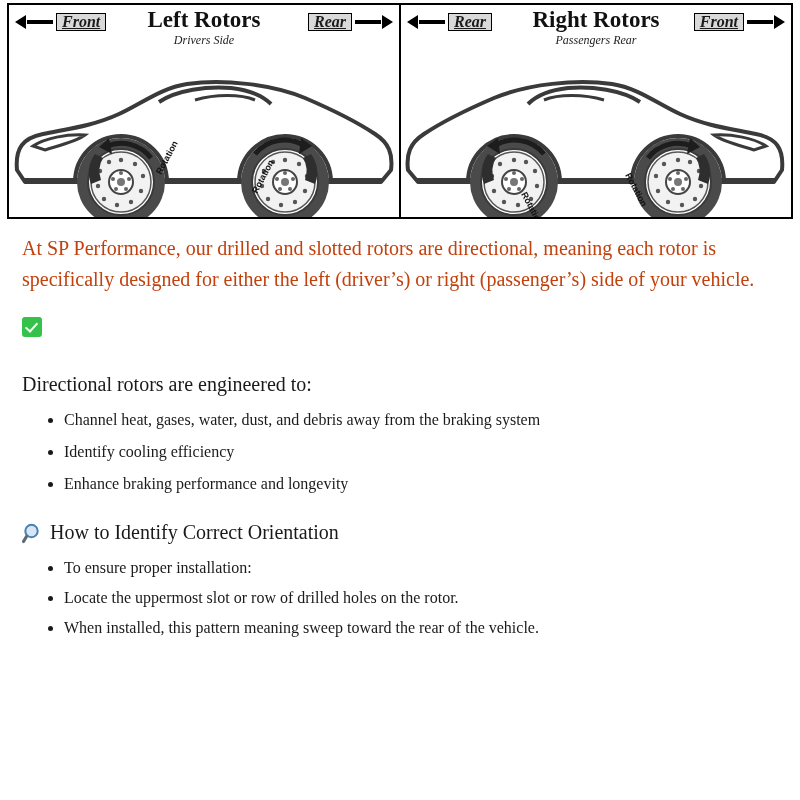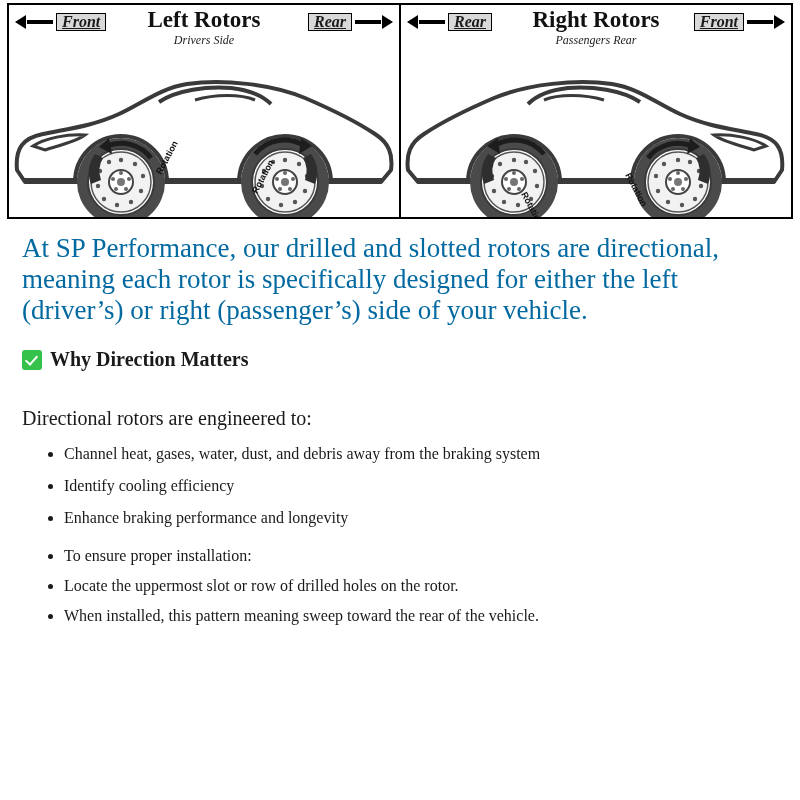--- a/index.html
+++ b/index.html
@@ -100,24 +100,24 @@
   }
 
   .car-svg { position: absolute; bottom: 0; left: 0; }
 
   
   .content {
     padding: 14px 22px 0 22px;
     box-sizing: border-box;
   }
   p.intro {
-    font-size: 27px;
+    font-size: 20px;
     line-height: 31px;
     margin: 0 0 0 0;
-    color: #0369a1;
+    color: #c2410c;
   }
   .heading {
     display: flex;
     align-items: center;
     gap: 8px;
     margin: 22px 0 0 0;
     font-size: 20px;
     font-weight: bold;
   }
   .check-icon {
@@ -367,31 +367,39 @@
       </svg>
     </div>
   </div>
 
   <div class="content">
 
     <p class="intro">At SP Performance, our drilled and slotted rotors are directional, meaning each rotor is specifically designed for either the left (driver’s) or right (passenger’s) side of your vehicle.</p>
 
     <div class="heading">
       <span class="check-icon"></span>
-      <span>Why Direction Matters</span>
     </div>
 
     <p class="lead">Directional rotors are engineered to:</p>
 
     <ul class="bullets">
       <li>Channel heat, gases, water, dust, and debris away from the braking system</li>
       <li>Identify cooling efficiency</li>
       <li>Enhance braking performance and longevity</li>
     </ul>
 
+    <div class="heading2">
+      <span class="mag-icon">
+        <svg width="22" height="22" viewBox="0 0 22 22">
+          <circle cx="9.5" cy="9" r="6.2" fill="#d7e6f5" stroke="#4a7fb5" stroke-width="2"></circle>
+          <line x1="4.5" y1="14.5" x2="1.5" y2="19.5" stroke="#5f6a73" stroke-width="3.2" stroke-linecap="round"></line>
+        </svg>
+      </span>
+      <span>How to Identify Correct Orientation</span>
+    </div>
 
     <ul class="bullets tight">
       <li>To ensure proper installation:</li>
       <li>Locate the uppermost slot or row of drilled holes on the rotor.</li>
       <li>When installed, this pattern meaning sweep toward the rear of the vehicle.</li>
     </ul>
   </div>
 </div>
 
 </body></html>

